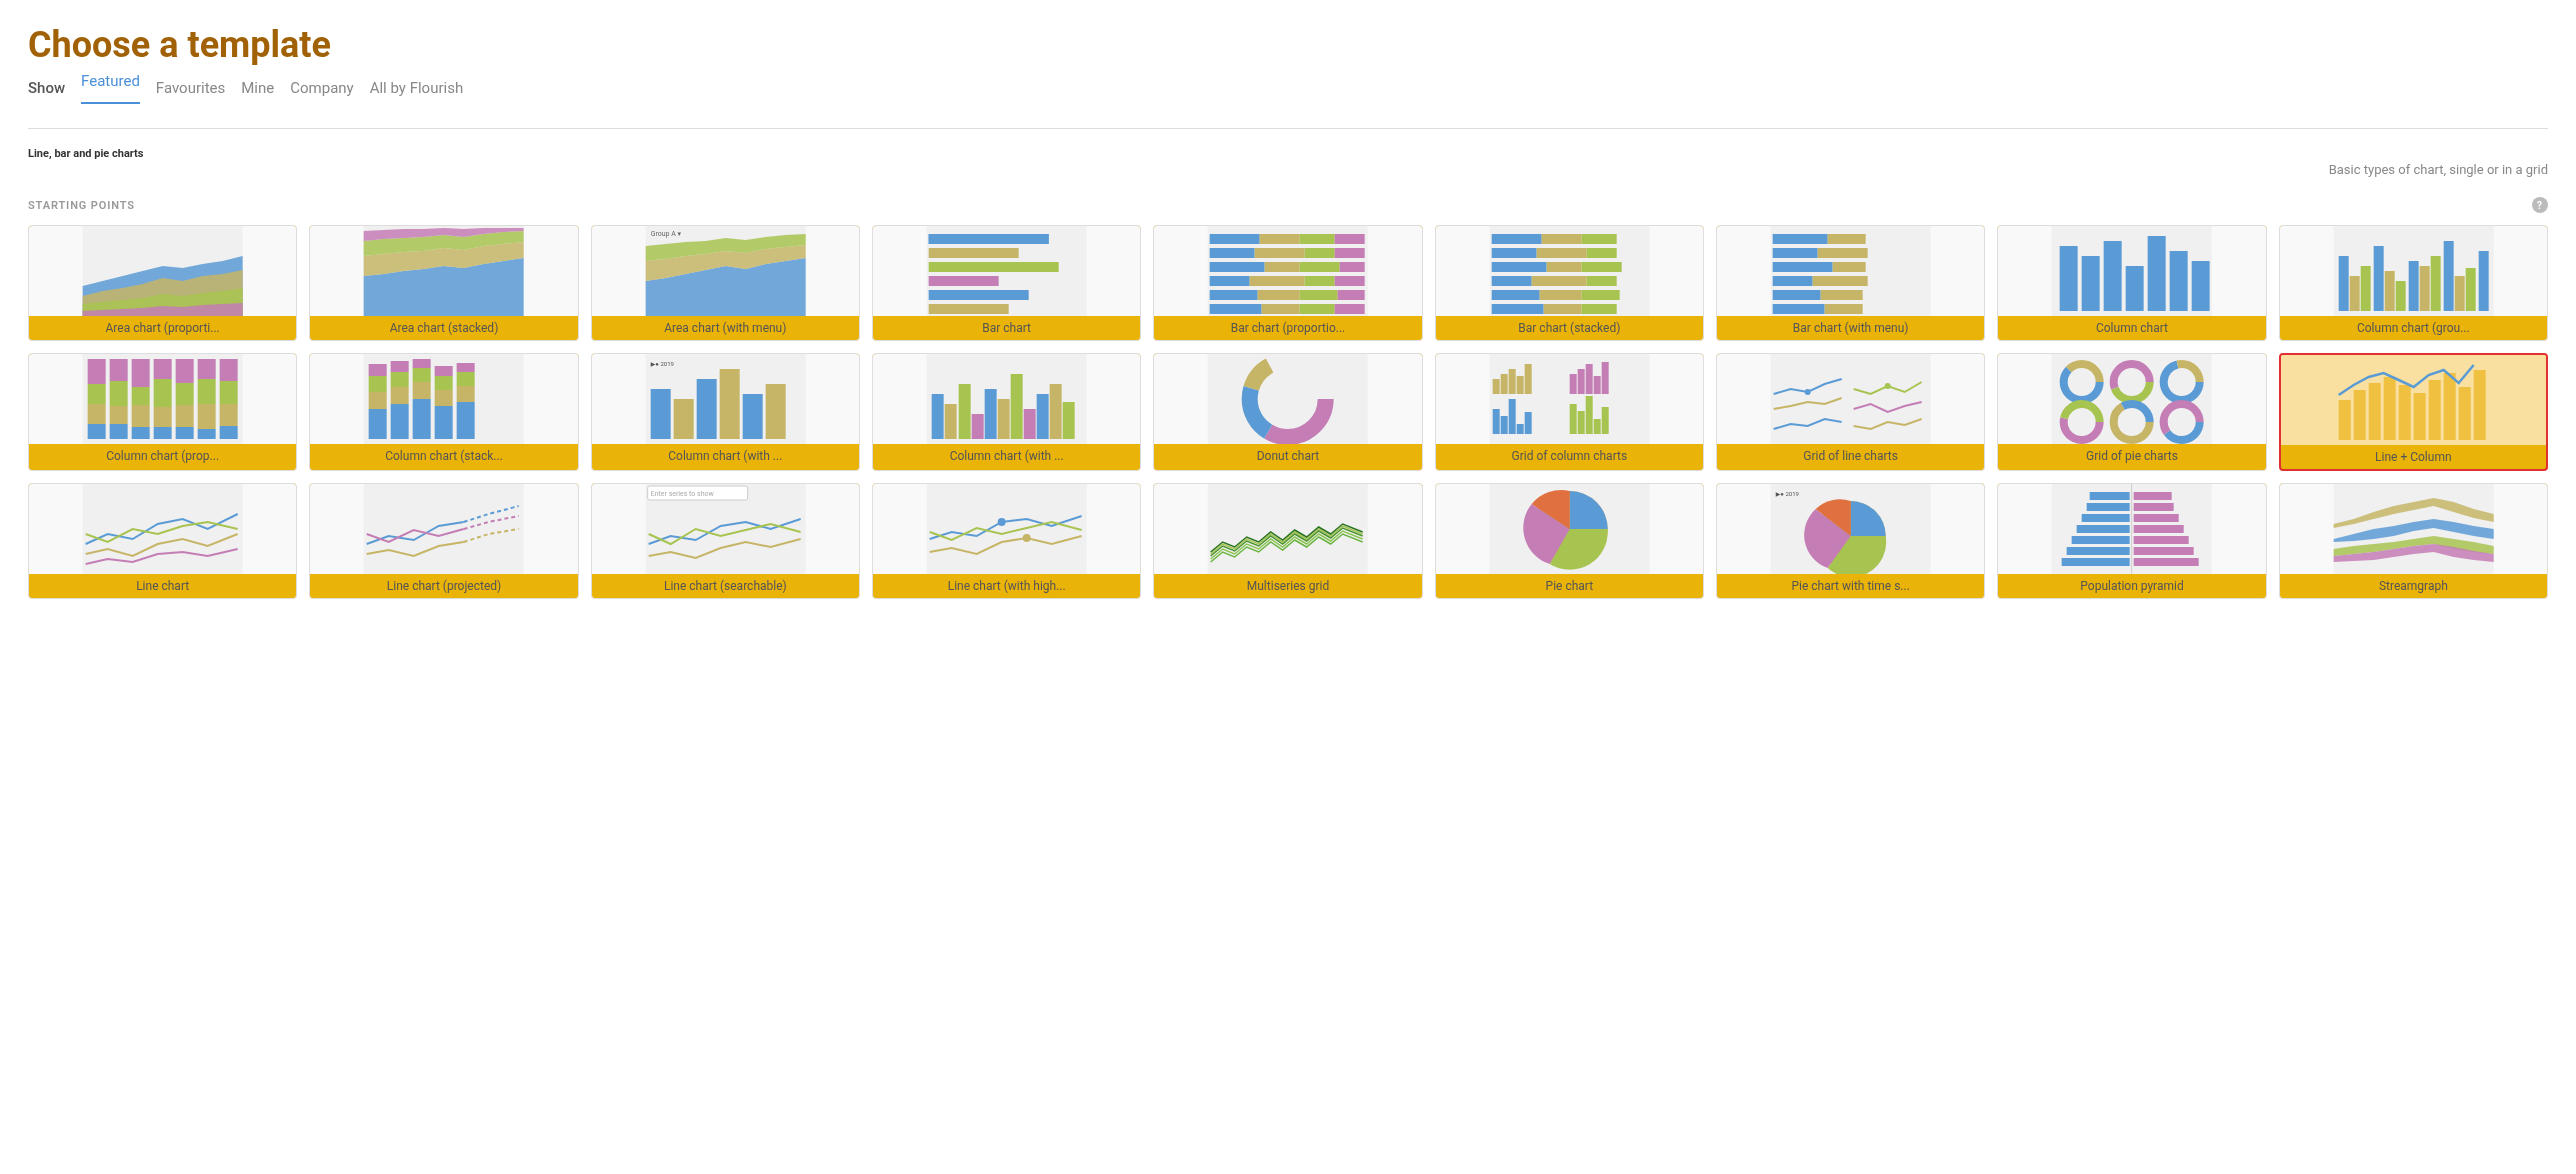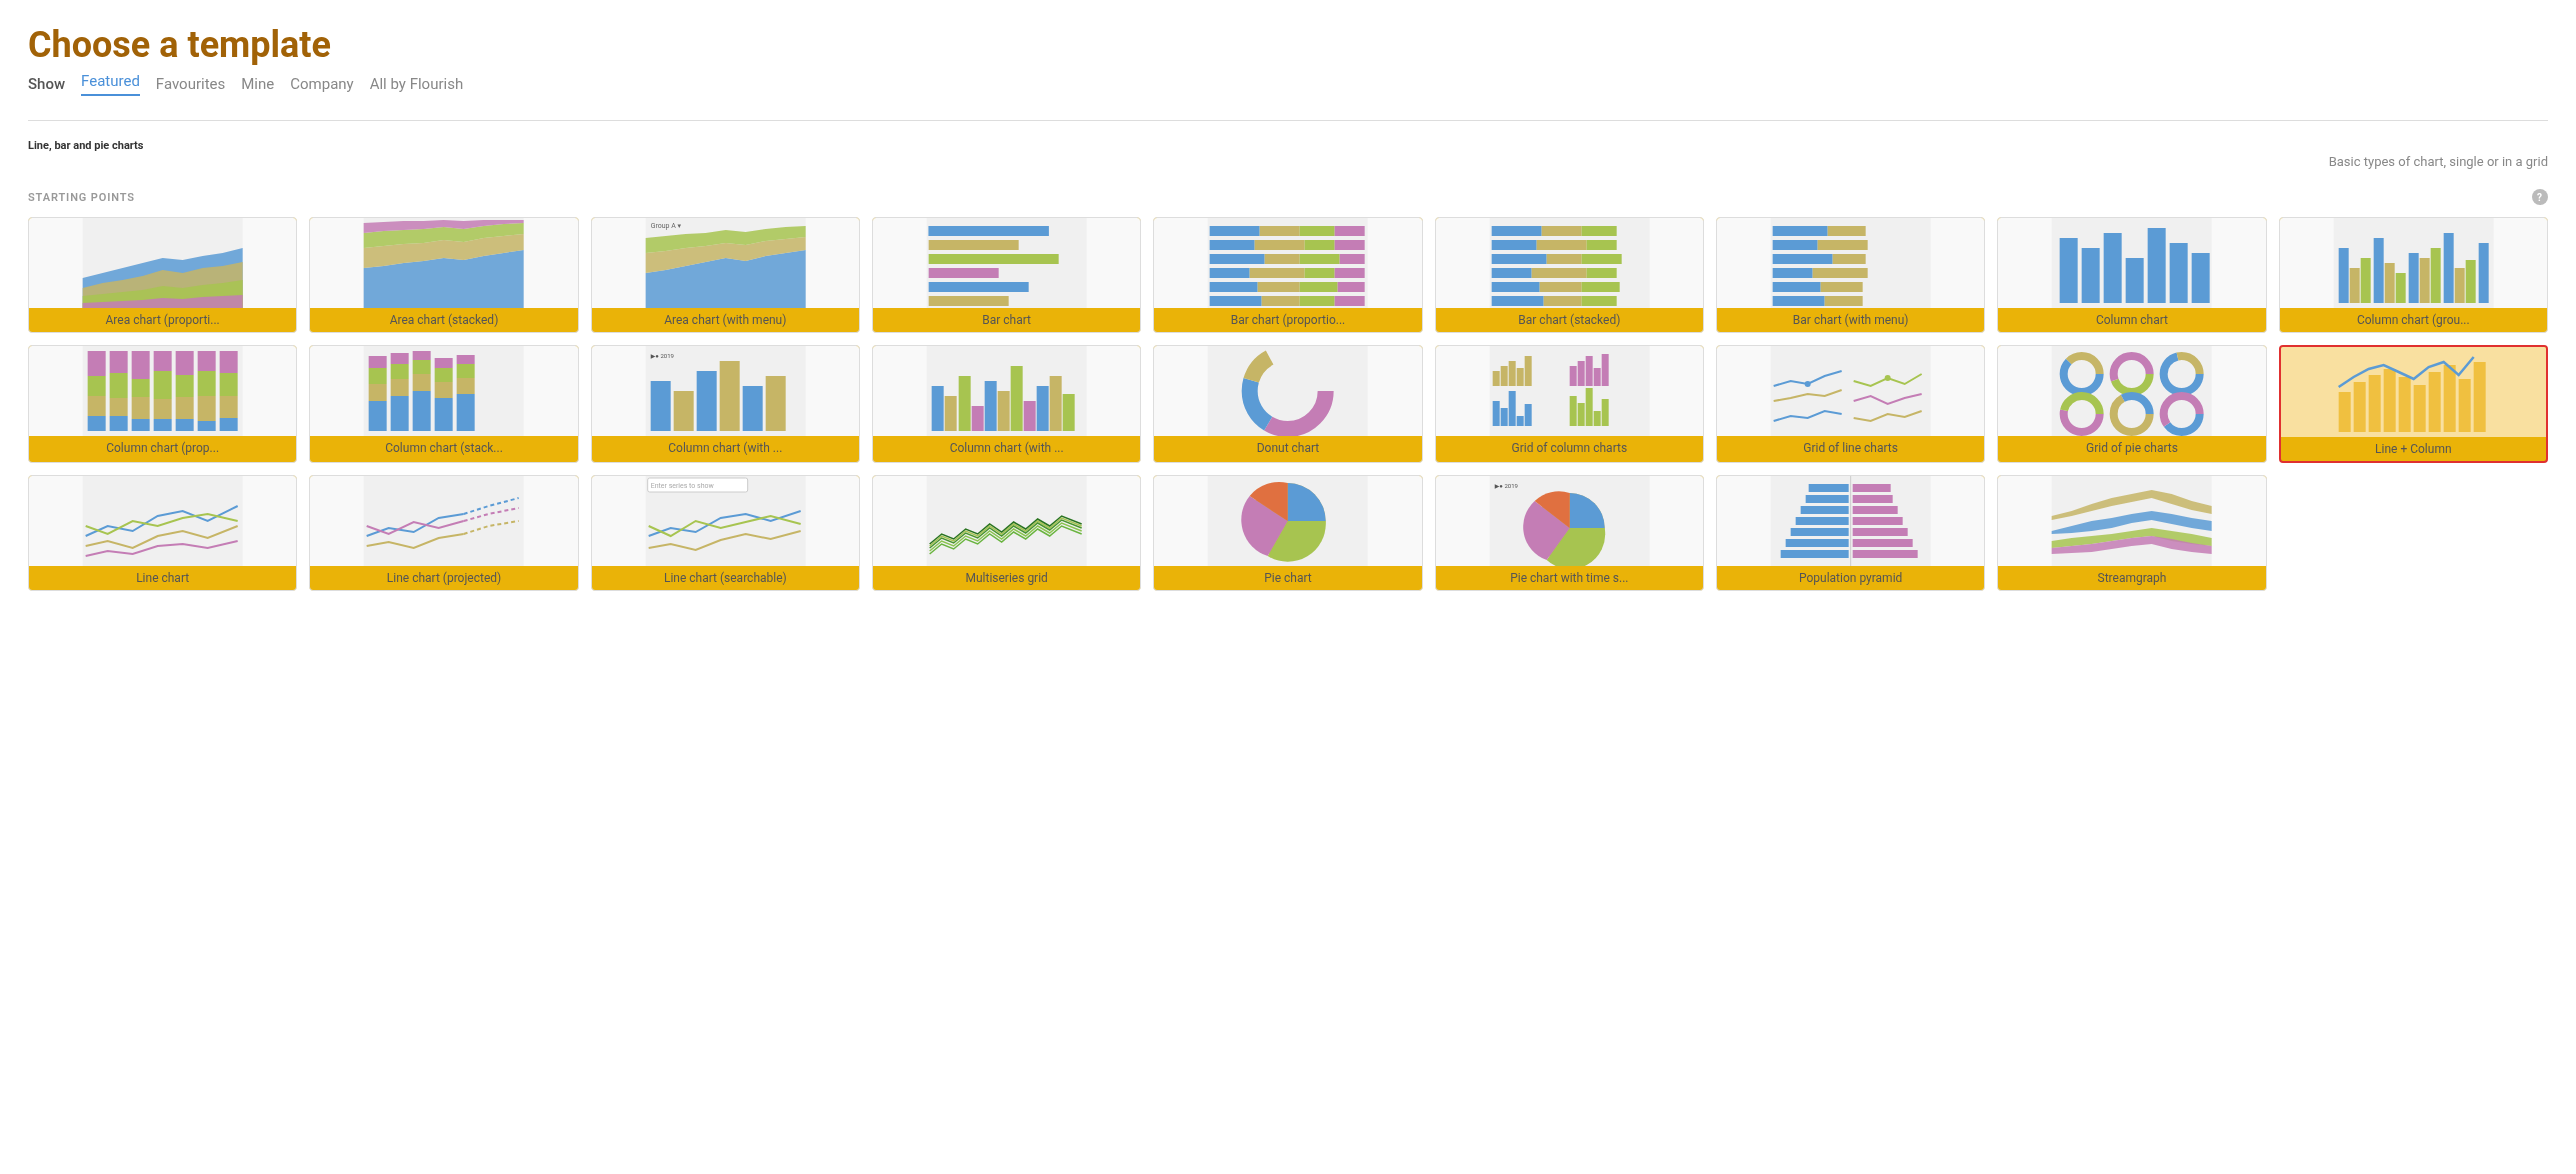--- a/index.html
+++ b/index.html
@@ -32,21 +32,21 @@
 
     .show-tab {
       cursor: pointer;
       color: #888;
       text-decoration: none;
     }
 
     .show-tab.active {
       color: #4a90d9;
       border-bottom: 2px solid #4a90d9;
-      padding-bottom: 4px;
+      padding-bottom: 12px;
       text-align: right;
     }
 
     .divider {
       border: none;
       border-top: 1px solid #ddd;
       margin-bottom: 18px;
     }
 
     .section-title {
@@ -595,20 +595,33 @@
         <rect x="2" y="2" width="100" height="14" rx="2" fill="#fff" stroke="#ccc" stroke-width="1"></rect>
         <text x="5" y="12" font-size="7" fill="#aaa">Enter series to show</text>
         <polyline points="3,60 25,52 50,56 75,42 100,38 125,45 155,35" fill="none" stroke="#5b9bd5" stroke-width="2"></polyline>
         <polyline points="3,72 25,68 50,74 75,64 100,58 125,63 155,55" fill="none" stroke="#c6b566" stroke-width="2"></polyline>
         <polyline points="3,50 25,60 50,45 75,52 100,46 125,40 155,48" fill="none" stroke="#a7c450" stroke-width="2"></polyline>
       </svg>
     </div>
     <div class="card-label">Line chart (searchable)</div>
   </div>
 
+  <div class="card">
+    <div class="card-thumb">
+      <svg viewBox="0 0 160 90" class="thumb-svg">
+        <rect width="160" height="90" fill="#f0f0f0"></rect>
+        <polyline points="3,55 25,48 50,52 75,38 100,35 125,42 155,32" fill="none" stroke="#5b9bd5" stroke-width="2"></polyline>
+        <circle cx="75" cy="38" r="4" fill="#5b9bd5"></circle>
+        <polyline points="3,68 25,64 50,70 75,58 100,54 125,60 155,52" fill="none" stroke="#c6b566" stroke-width="2"></polyline>
+        <circle cx="100" cy="54" r="4" fill="#c6b566"></circle>
+        <polyline points="3,48 25,56 50,44 75,50 100,44 125,38 155,46" fill="none" stroke="#a7c450" stroke-width="2"></polyline>
+      </svg>
+    </div>
+    <div class="card-label">Line chart (with high...</div>
+  </div>
 
   <div class="card">
     <div class="card-thumb">
       <svg viewBox="0 0 160 90" class="thumb-svg">
         <rect width="160" height="90" fill="#f0f0f0"></rect>
 
         <polyline points="3,70 15,60 27,65 39,55 51,60 63,50 75,58 87,48 99,55 111,45 123,52 135,42 155,50" fill="none" stroke="#a7c450" stroke-width="1.5"></polyline>
         <polyline points="3,75 15,65 27,70 39,60 51,65 63,55 75,63 87,53 99,60 111,50 123,57 135,47 155,55" fill="none" stroke="#8bc450" stroke-width="1.5"></polyline>
         <polyline points="3,78 15,68 27,73 39,63 51,68 63,58 75,66 87,56 99,63 111,53 123,60 135,50 155,58" fill="none" stroke="#6ab440" stroke-width="1.5"></polyline>
         <polyline points="3,72 15,62 27,67 39,57 51,62 63,52 75,60 87,50 99,57 111,47 123,54 135,44 155,52" fill="none" stroke="#4a9430" stroke-width="1.5"></polyline>

